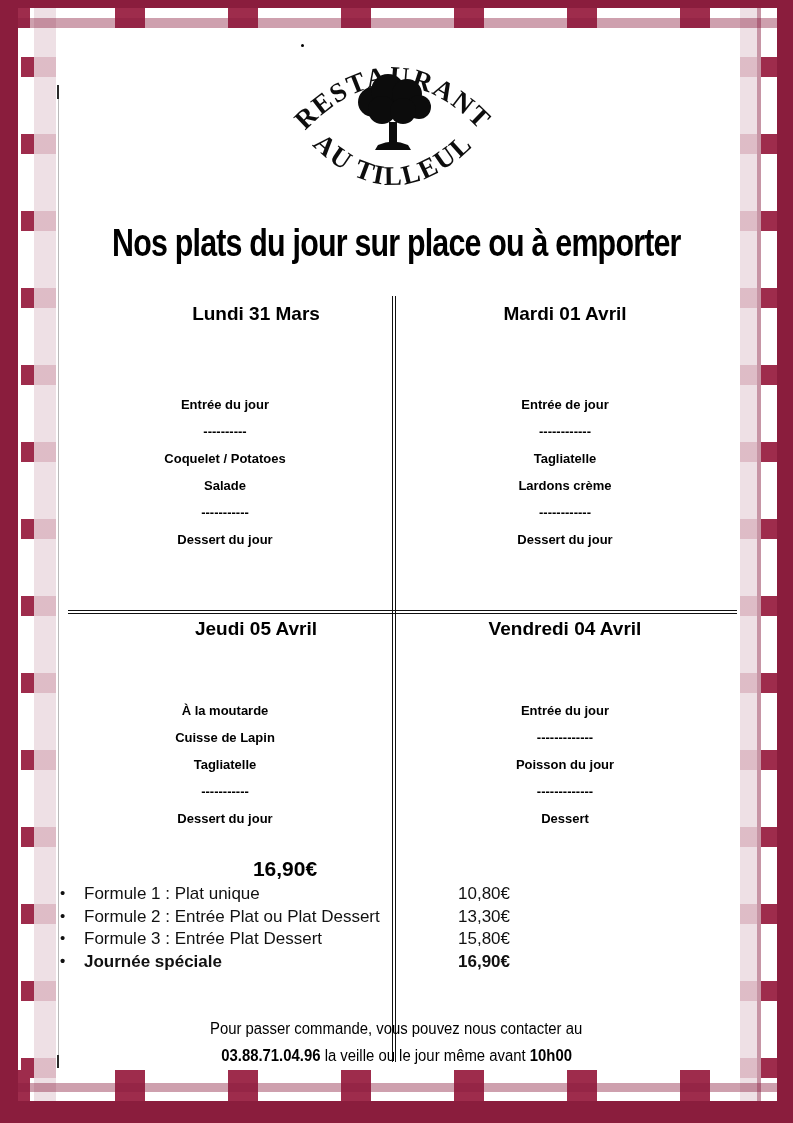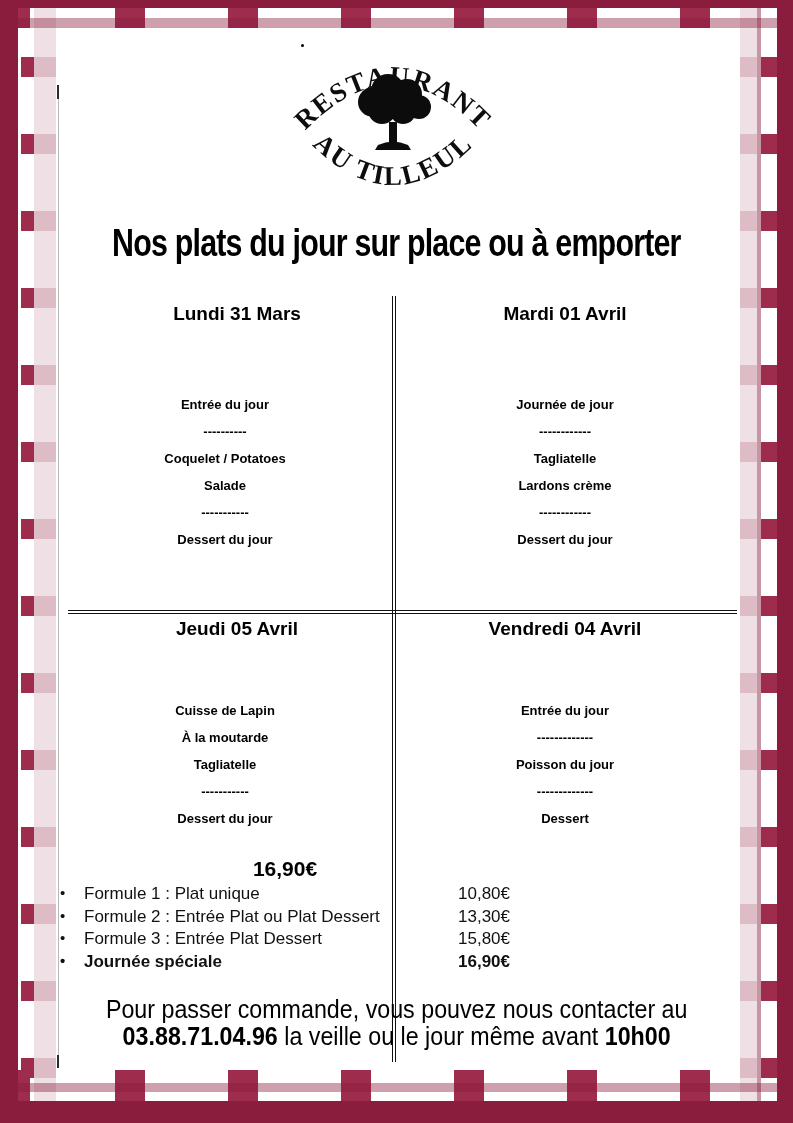--- a/index.html
+++ b/index.html
@@ -48,38 +48,38 @@
   .t1{top:194px;margin-top:30px;} .t2{top:239px;}
 
   
   .vdivider{left:392px;top:296px;height:766px;width:4px;
     border-left:1px solid #111;border-right:1px solid #111;box-sizing:border-box;}
   .hdivider{left:68px;width:669px;top:610px;height:4px;
     border-top:1px solid #111;border-bottom:1px solid #111;box-sizing:border-box;}
 
   
   .day-head{font-size:19px;font-weight:bold;text-align:center;}
-  .dh-l{left:52px;width:330px;padding-left:20px;} .dh-r{left:400px;width:330px;}
+  .dh-l{left:71px;width:330px;padding-left:20px;} .dh-r{left:400px;width:330px;}
   .r1{top:303px;} .r2{top:618px;}
   .menu-block{text-align:center;font-weight:bold;font-size:13px;line-height:27px;}
   .mb-l{left:60px;width:330px;} .mb-r{left:400px;width:330px;}
   .b1{top:391px;} .b2{top:697px;}
 
   
   .headline-price{left:60px;width:450px;top:857px;text-align:center;
     font-weight:bold;font-size:21px;}
   .formula-list{left:58px;top:884px;width:480px;}
   .formula-row{position:relative;height:22.7px;font-size:17px;color:#111;}
   .formula-row .bullet{position:absolute;left:2px;top:0;font-size:15px;}
   .formula-row .flabel{position:absolute;left:26px;top:0;white-space:nowrap;}
   .formula-row .fprice{position:absolute;left:400px;top:0;}
   .formula-row.bold .flabel,.formula-row.bold .fprice{font-weight:bold;}
 
   
-  .footer{left:0;right:0;text-align:center;font-size:25px;white-space:nowrap;}
+  .footer{left:0;right:0;text-align:center;font-size:16px;white-space:nowrap;margin-top:25px;}
   .footer .narrow{display:inline-block;transform:scaleX(.93);transform-origin:center;}
   .f1{top:995px;} .f2{top:1022px;}
   .bold{font-weight:bold;}
 </style>
 </head>
 <body>
 
 <div id="page">
 
   <div class="abs stripe-left-pale"></div>
@@ -140,30 +140,30 @@
 
   <div class="abs menu-block mb-l b1">
       <div>Entrée du jour</div>
       <div>----------</div>
       <div>Coquelet / Potatoes</div>
       <div>Salade</div>
       <div>-----------</div>
       <div>Dessert du jour</div>
     </div>
   <div class="abs menu-block mb-r b1">
-      <div>Journée de jour</div>
+      <div>Entrée de jour</div>
       <div>------------</div>
       <div>Tagliatelle</div>
       <div>Lardons crème</div>
       <div>------------</div>
       <div>Dessert du jour</div>
     </div>
   <div class="abs menu-block mb-l b2">
+      <div>À la moutarde</div>
       <div>Cuisse de Lapin</div>
-      <div>À la moutarde</div>
       <div>Tagliatelle</div>
       <div>-----------</div>
       <div>Dessert du jour</div>
     </div>
   <div class="abs menu-block mb-r b2">
       <div>Entrée du jour</div>
       <div>-------------</div>
       <div>Poisson du jour</div>
       <div>-------------</div>
       <div>Dessert</div>

